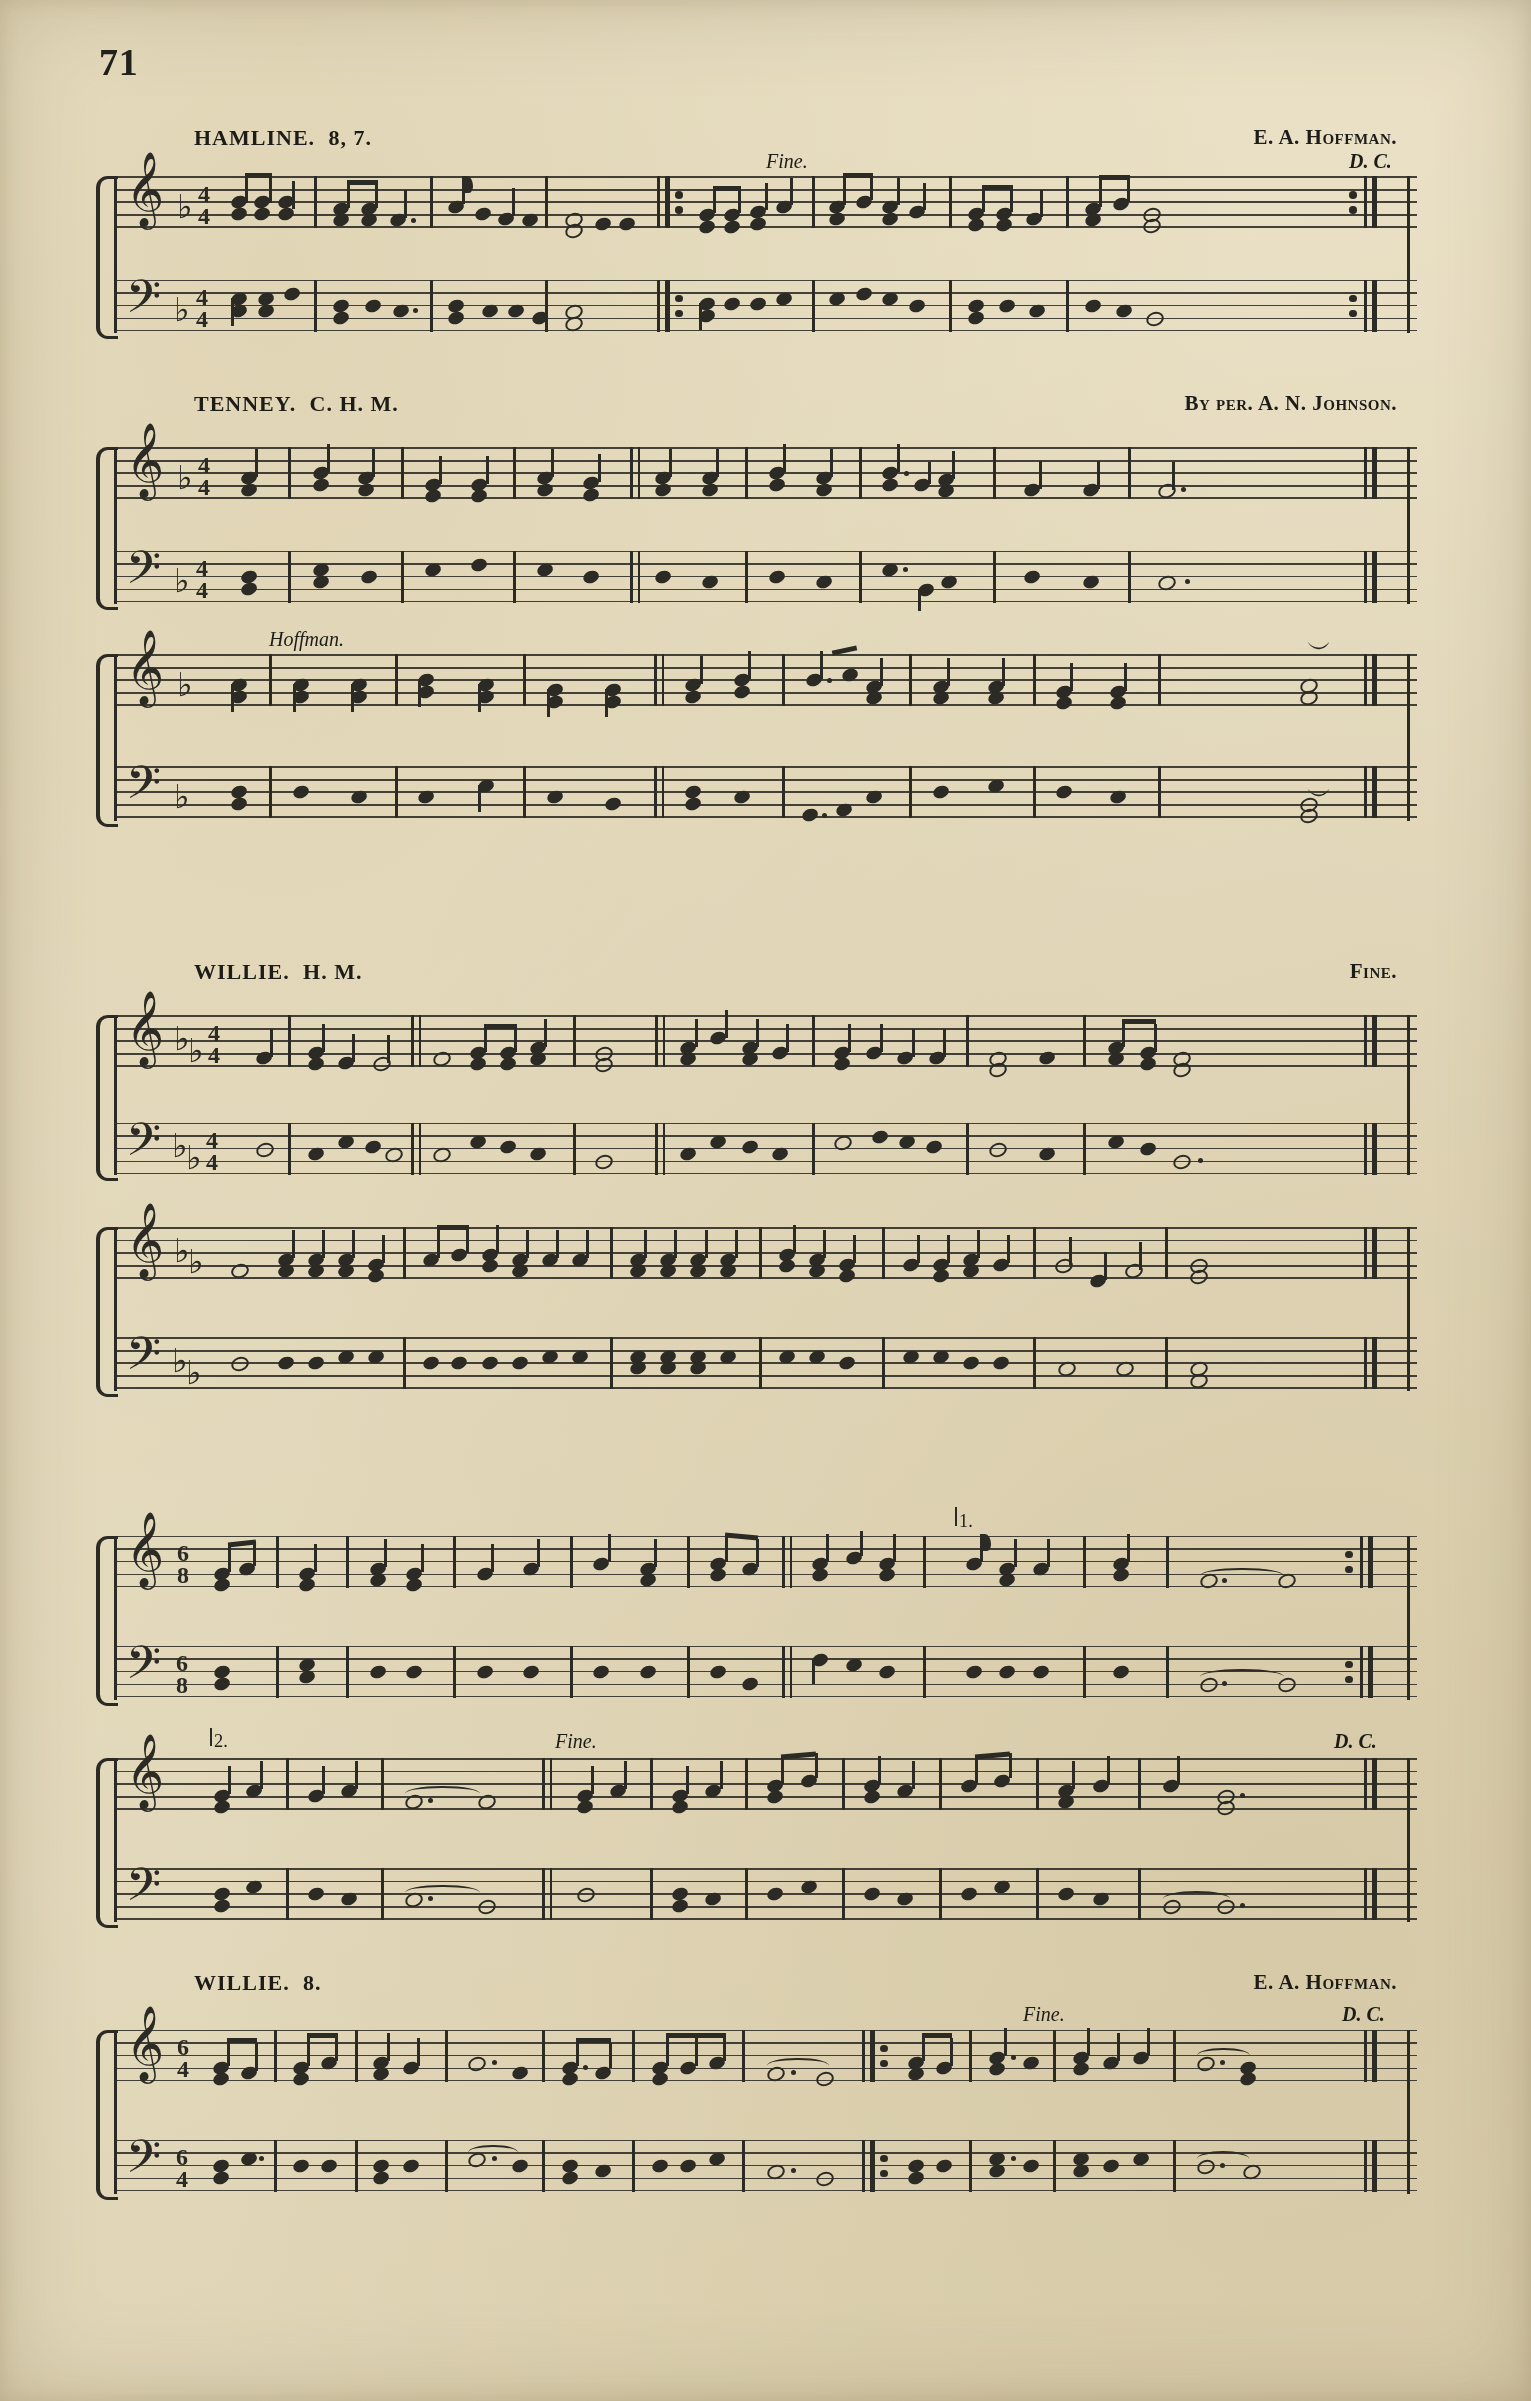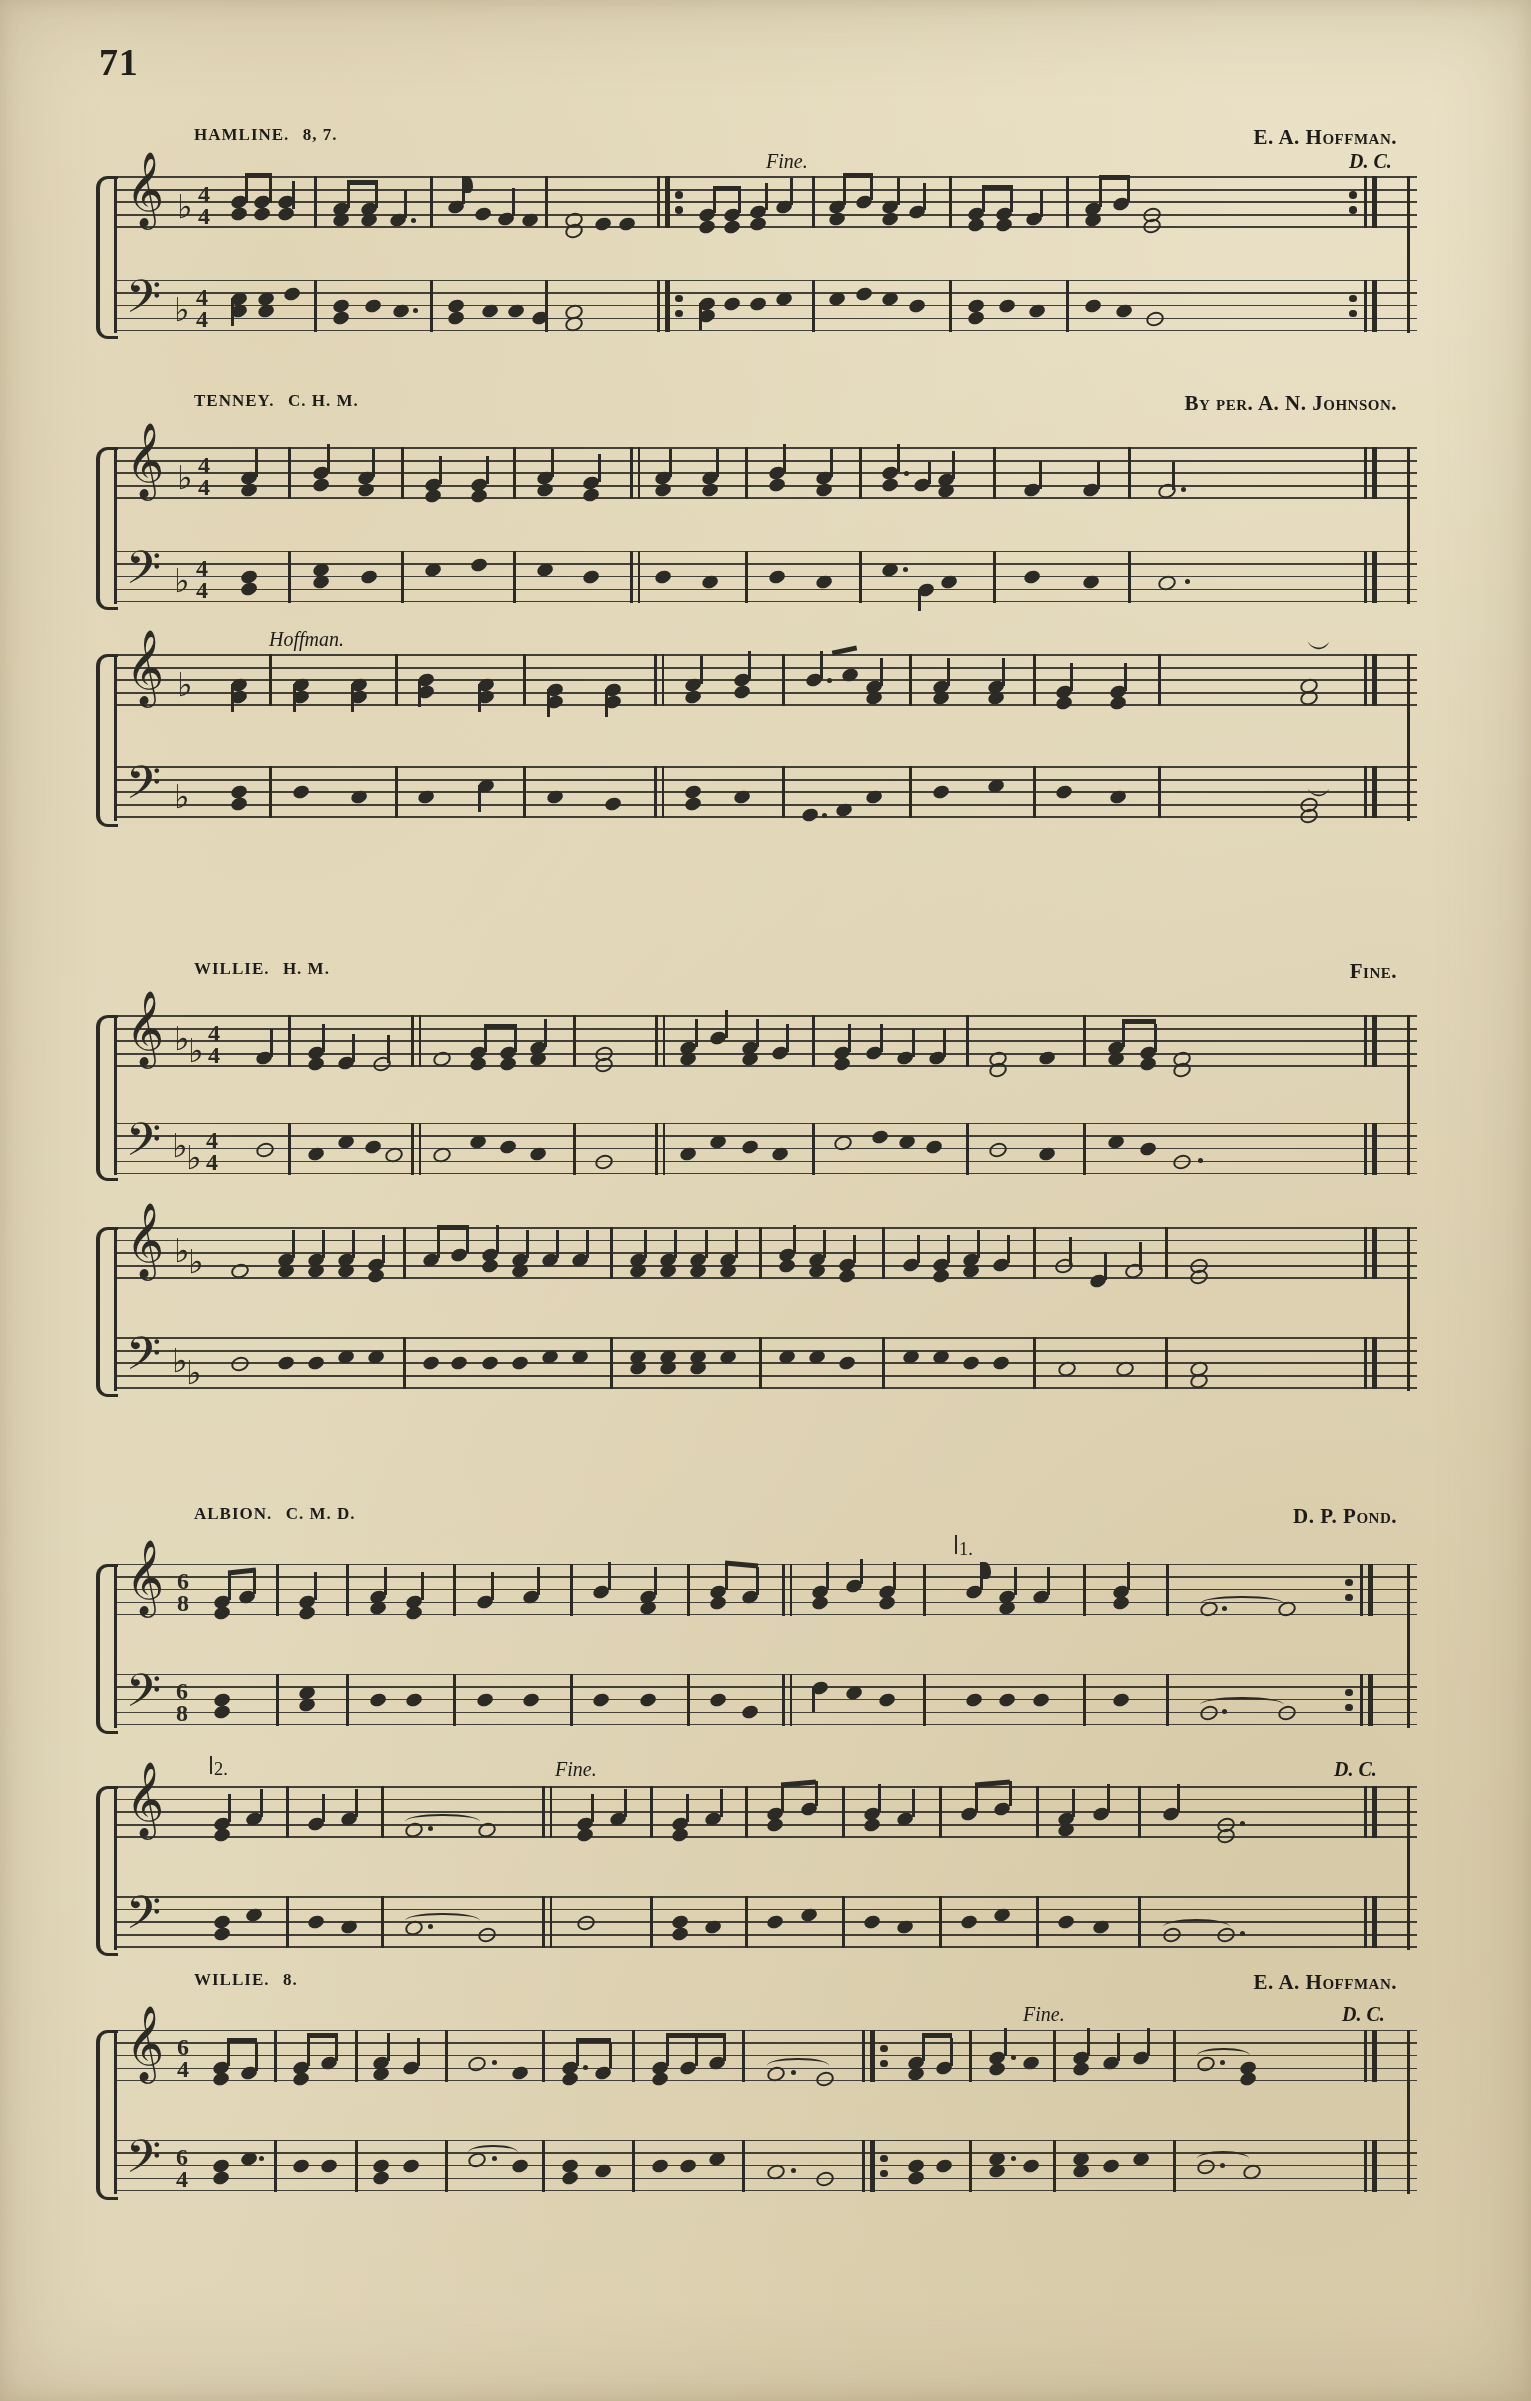--- a/index.html
+++ b/index.html
@@ -48,21 +48,21 @@
     width: 1531px;
   }
   .tune-head {
     position: relative;
     height: 28px;
   }
   .tune-title {
     position: absolute;
     left: 194px;
     top: 0;
-    font-size: 17px;
+    font-size: 22px;
     font-weight: bold;
     letter-spacing: 1px;
     color: #1d1c18;
     white-space: nowrap;
   }
   .tune-title .meter {
     font-weight: bold;
     letter-spacing: 1px;
     padding-left: 13.4px;
   }
@@ -1076,26 +1076,20 @@
         <div class="note open" style="left:1076px; top:37px;"></div>
         <div class="dblbar" style="left:1250px;">
           <i style="left:0; width:2.5px;"></i>
             <i style="left:7.5px; width:5.8px;"></i>
         </div>
       </div>
     </div>
   </div>
 
   <div class="tune" style="top:1504px;">
-    <div class="tune-head">
-      <div class="tune-title">
-        <span>ALBION.</span><span class="meter">C. M. D.</span>
-      </div>
-      <div class="tune-credit small-caps">D. P. Pond.</div>
-    </div>
 
     <div class="system" style="height:209px; margin-top:16.7px;">
       <div class="ending" style="left:845px; top:-10px;">
         <span class="bracket"></span>
         <span>1.</span>
       </div>
 
       <div class="brace" style="top:15px; height:164px;"></div>
       <div class="sysbar" style="left:0px; top:15px; height:164px;"></div>
       <div class="sysbar" style="left:1293px; top:15px; height:164px;"></div>

